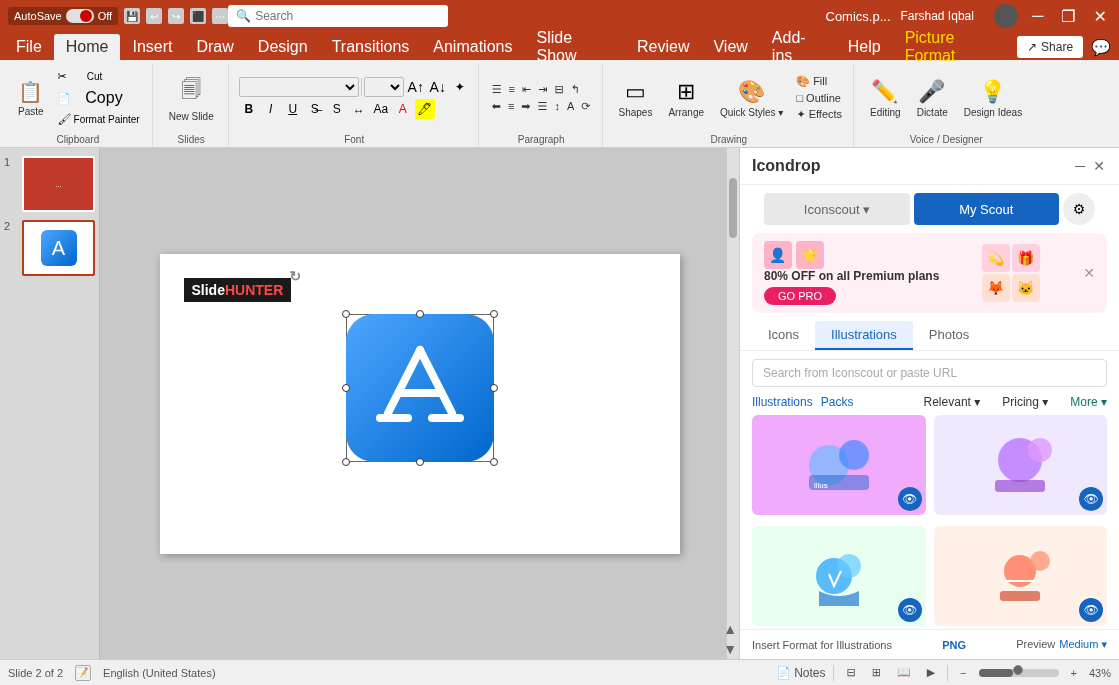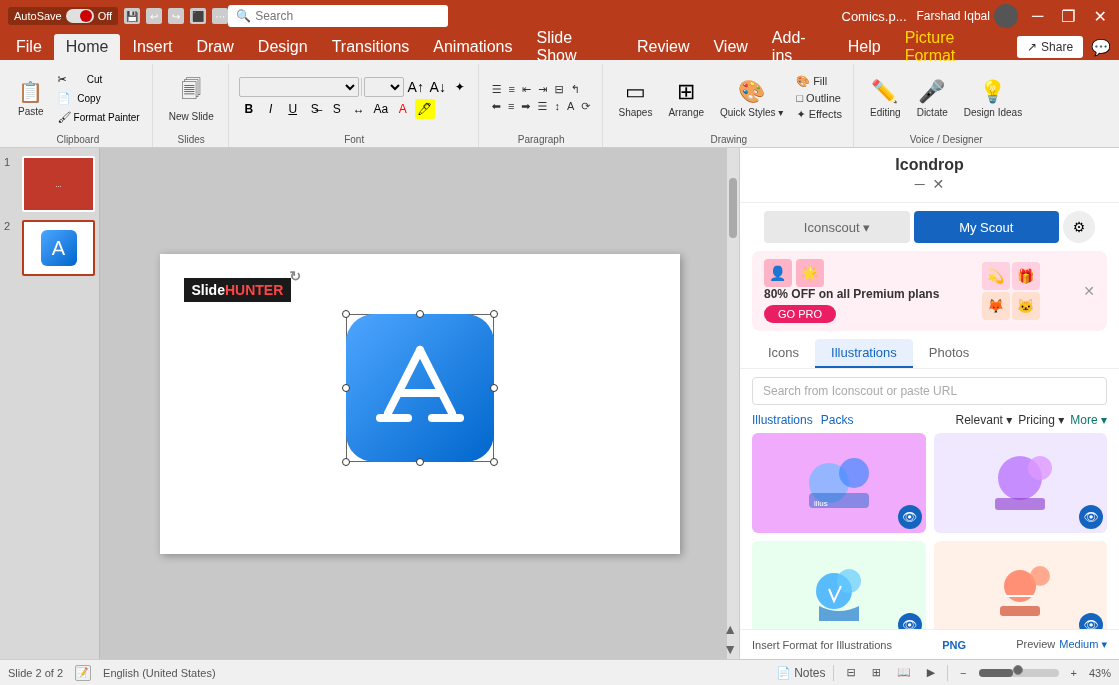--- a/index.html
+++ b/index.html
@@ -16,21 +16,21 @@
       color: white;
     }
     .title-bar-left { display: flex; align-items: center; gap: 6px; font-size: 12px; }
     .title-bar-center { font-size: 13px; font-weight: 500; color: white; flex: 1; text-align: center; }
     .title-bar-right { display: flex; align-items: center; gap: 10px; }
     .autosave-toggle { display: flex; align-items: center; gap: 4px; font-size: 11px; background: #8b2d10; border-radius: 3px; padding: 2px 6px; }
     .toggle-pill { background: #e0e0e0; border-radius: 8px; width: 28px; height: 14px; position: relative; }
     .toggle-dot { width: 12px; height: 12px; background: #c00; border-radius: 50%; position: absolute; top: 1px; left: 14px; }
     .title-icon { width: 16px; height: 16px; background: #ccc; border-radius: 2px; font-size: 10px; display: flex; align-items: center; justify-content: center; }
     .title-btn { color: white; font-size: 16px; cursor: pointer; padding: 0 4px; }
-    .user-avatar { display: flex; align-items: center; gap: 4px; font-size: 12px; }
+    .user-avatar { display: flex; align-items: center; gap: 20px; font-size: 12px; }
     .avatar-circle { width: 24px; height: 24px; border-radius: 50%; background: #555; overflow: hidden; }
     .search-box { background: white; border-radius: 3px; display: flex; align-items: center; padding: 2px 8px; gap: 4px; width: 220px; height: 22px; }
     .search-box input { border: none; outline: none; font-size: 12px; width: 100%; }
     .search-icon { color: #666; font-size: 12px; }
 
     
     .ribbon-tabs {
       height: 28px;
       background: #b83b1c;
       display: flex;
@@ -217,21 +217,20 @@
       border-left: 1px solid #ccc;
       display: flex;
       flex-direction: column;
     }
     .icondrop-header {
       display: flex;
       align-items: center;
       justify-content: space-between;
       padding: 8px 12px;
       border-bottom: 1px solid #eee;
-      flex-direction: column;
     }
     .icondrop-title { font-size: 16px; font-weight: bold; color: #333; }
     .icondrop-controls { display: flex; gap: 4px; align-items: center; }
     .ctrl-btn { font-size: 14px; color: #666; cursor: pointer; padding: 2px; }
     .icondrop-tabs {
       display: flex;
       padding: 8px 24px;
       gap: 4px;
     }
     .scout-tab {
@@ -442,21 +441,21 @@
 <div class="ribbon">
 
   <div class="ribbon-group">
     <div class="ribbon-group-content">
       <div class="ribbon-btn">
         <span class="icon">📋</span>
         <span class="label">Paste</span>
       </div>
       <div style="display:flex;flex-direction:column;gap:2px;">
         <div class="ribbon-btn-small">✂ <span style="font-size:10px;margin-left:20px;">Cut</span></div>
-        <div class="ribbon-btn-small">📄 <span style="font-size:10px;margin-left:6px;">Copy</span></div>
+        <div class="ribbon-btn-small">📄 <span style="font-size:16px;margin-left:14px;">Copy</span></div>
         <div class="ribbon-btn-small">🖌 <span style="font-size:10px;margin-left:2px;">Format Painter</span></div>
       </div>
     </div>
     <div class="ribbon-group-label">Clipboard</div>
   </div>
 
   <div class="ribbon-group">
     <div class="ribbon-group-content">
       <div class="ribbon-btn">
         <span class="icon">🗐</span>
@@ -678,21 +677,21 @@
       <div class="content-tab">Photos</div>
     </div>
 
     <div class="search-bar" placeholder="Search from Iconscout or paste URL">
       <span style="color:#aaa;font-size:12px;">Search from Iconscout or paste URL</span>
     </div>
 
     <div class="filter-row">
       <a class="filter-link">Illustrations</a>
       <a class="filter-link">Packs</a>
-      <div style="margin-left:auto;display:flex;gap:6px;align-items:center;">
+      <div style="margin-left:auto;display:flex;gap:22px;align-items:center;">
         <div class="filter-dropdown">Relevant ▾</div>
         <div class="filter-dropdown">Pricing ▾</div>
         <div class="filter-more">More ▾</div>
       </div>
     </div>
 
     <div class="illustration-grid">
 
       <div class="illus-item" style="background:#f0abfc;">
         <svg width="80" height="70" viewBox="0 0 80 70">

